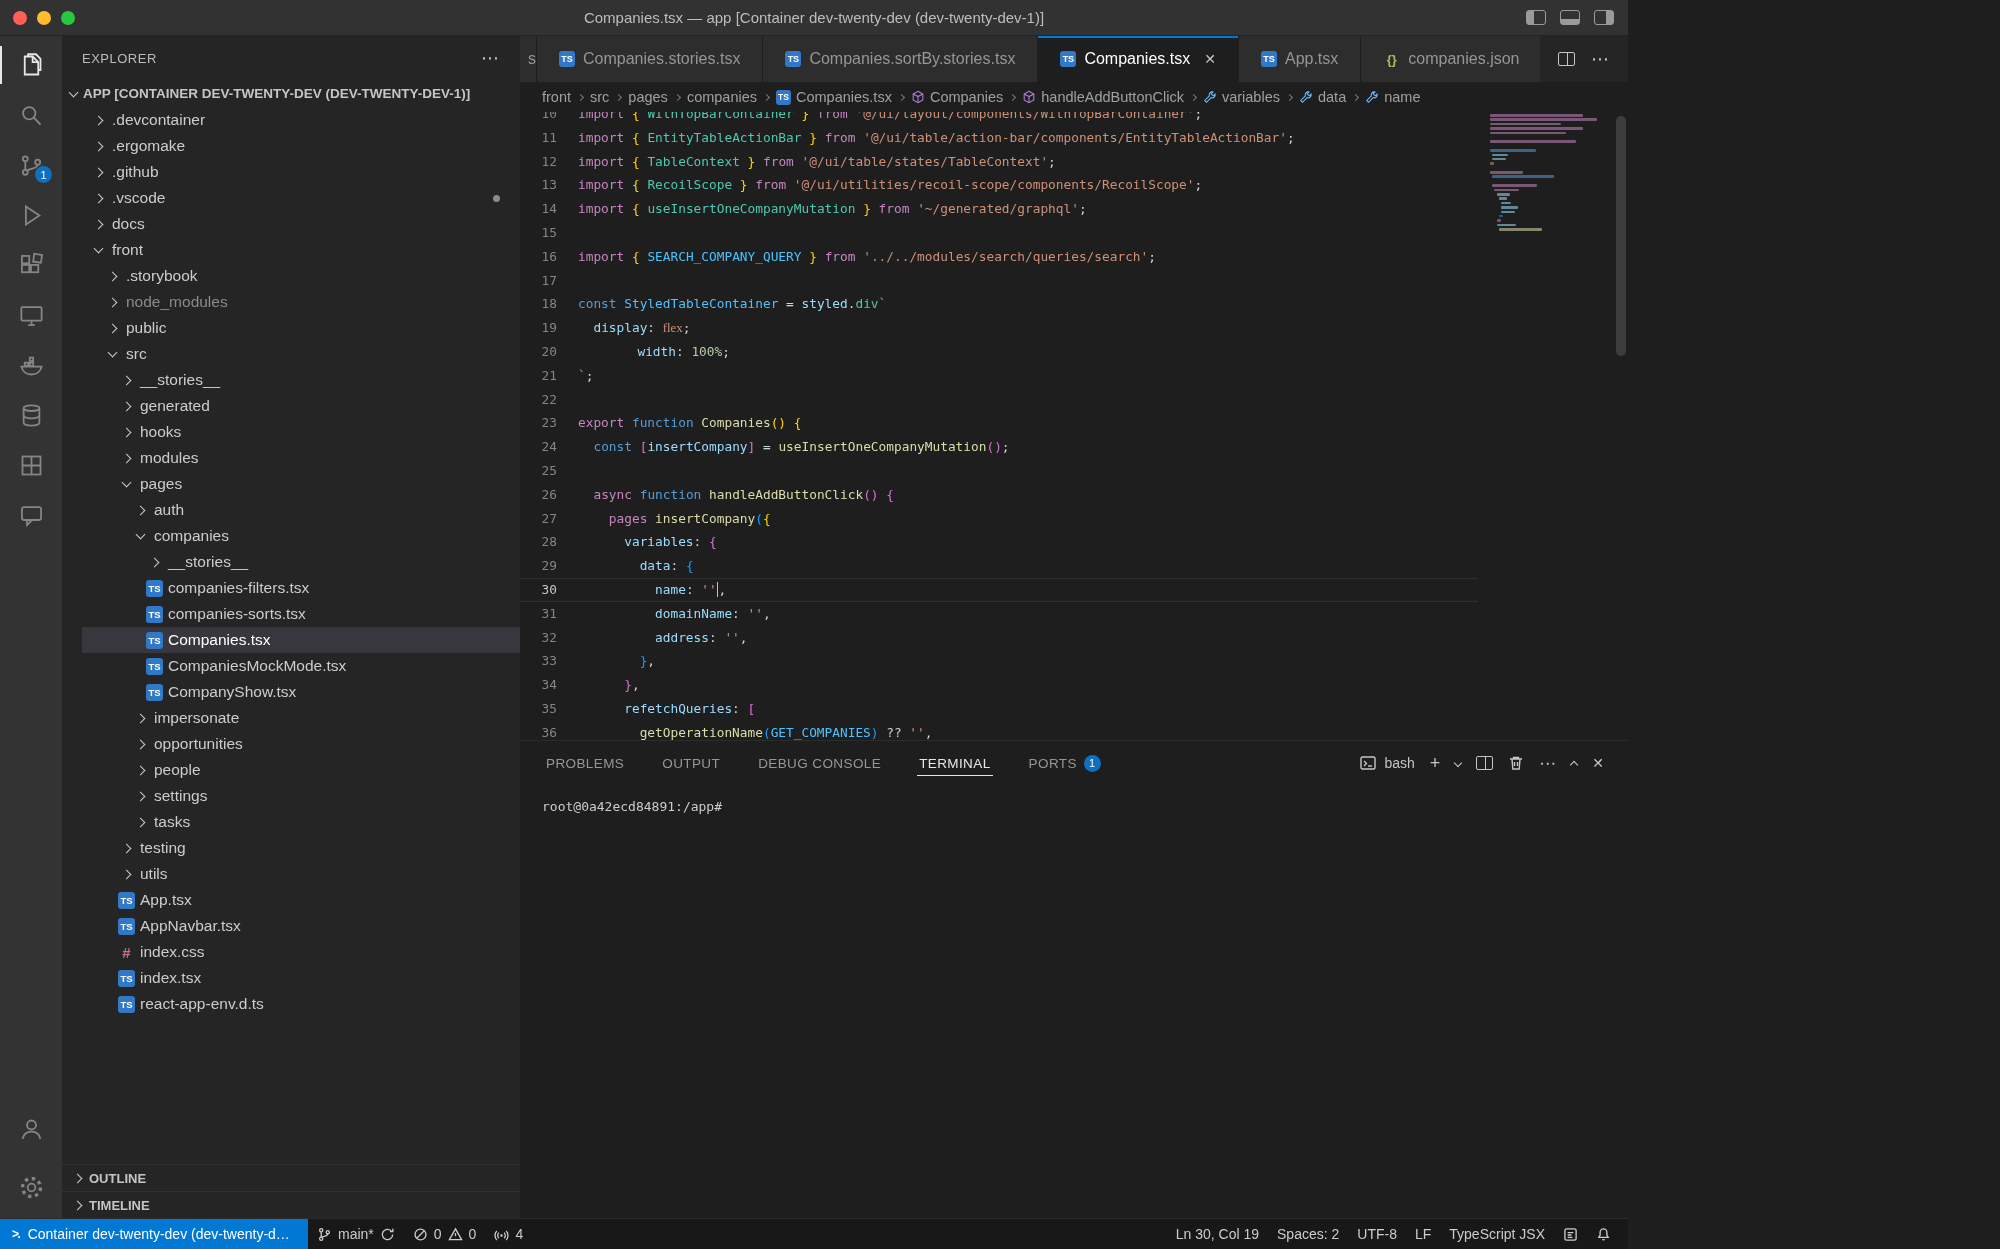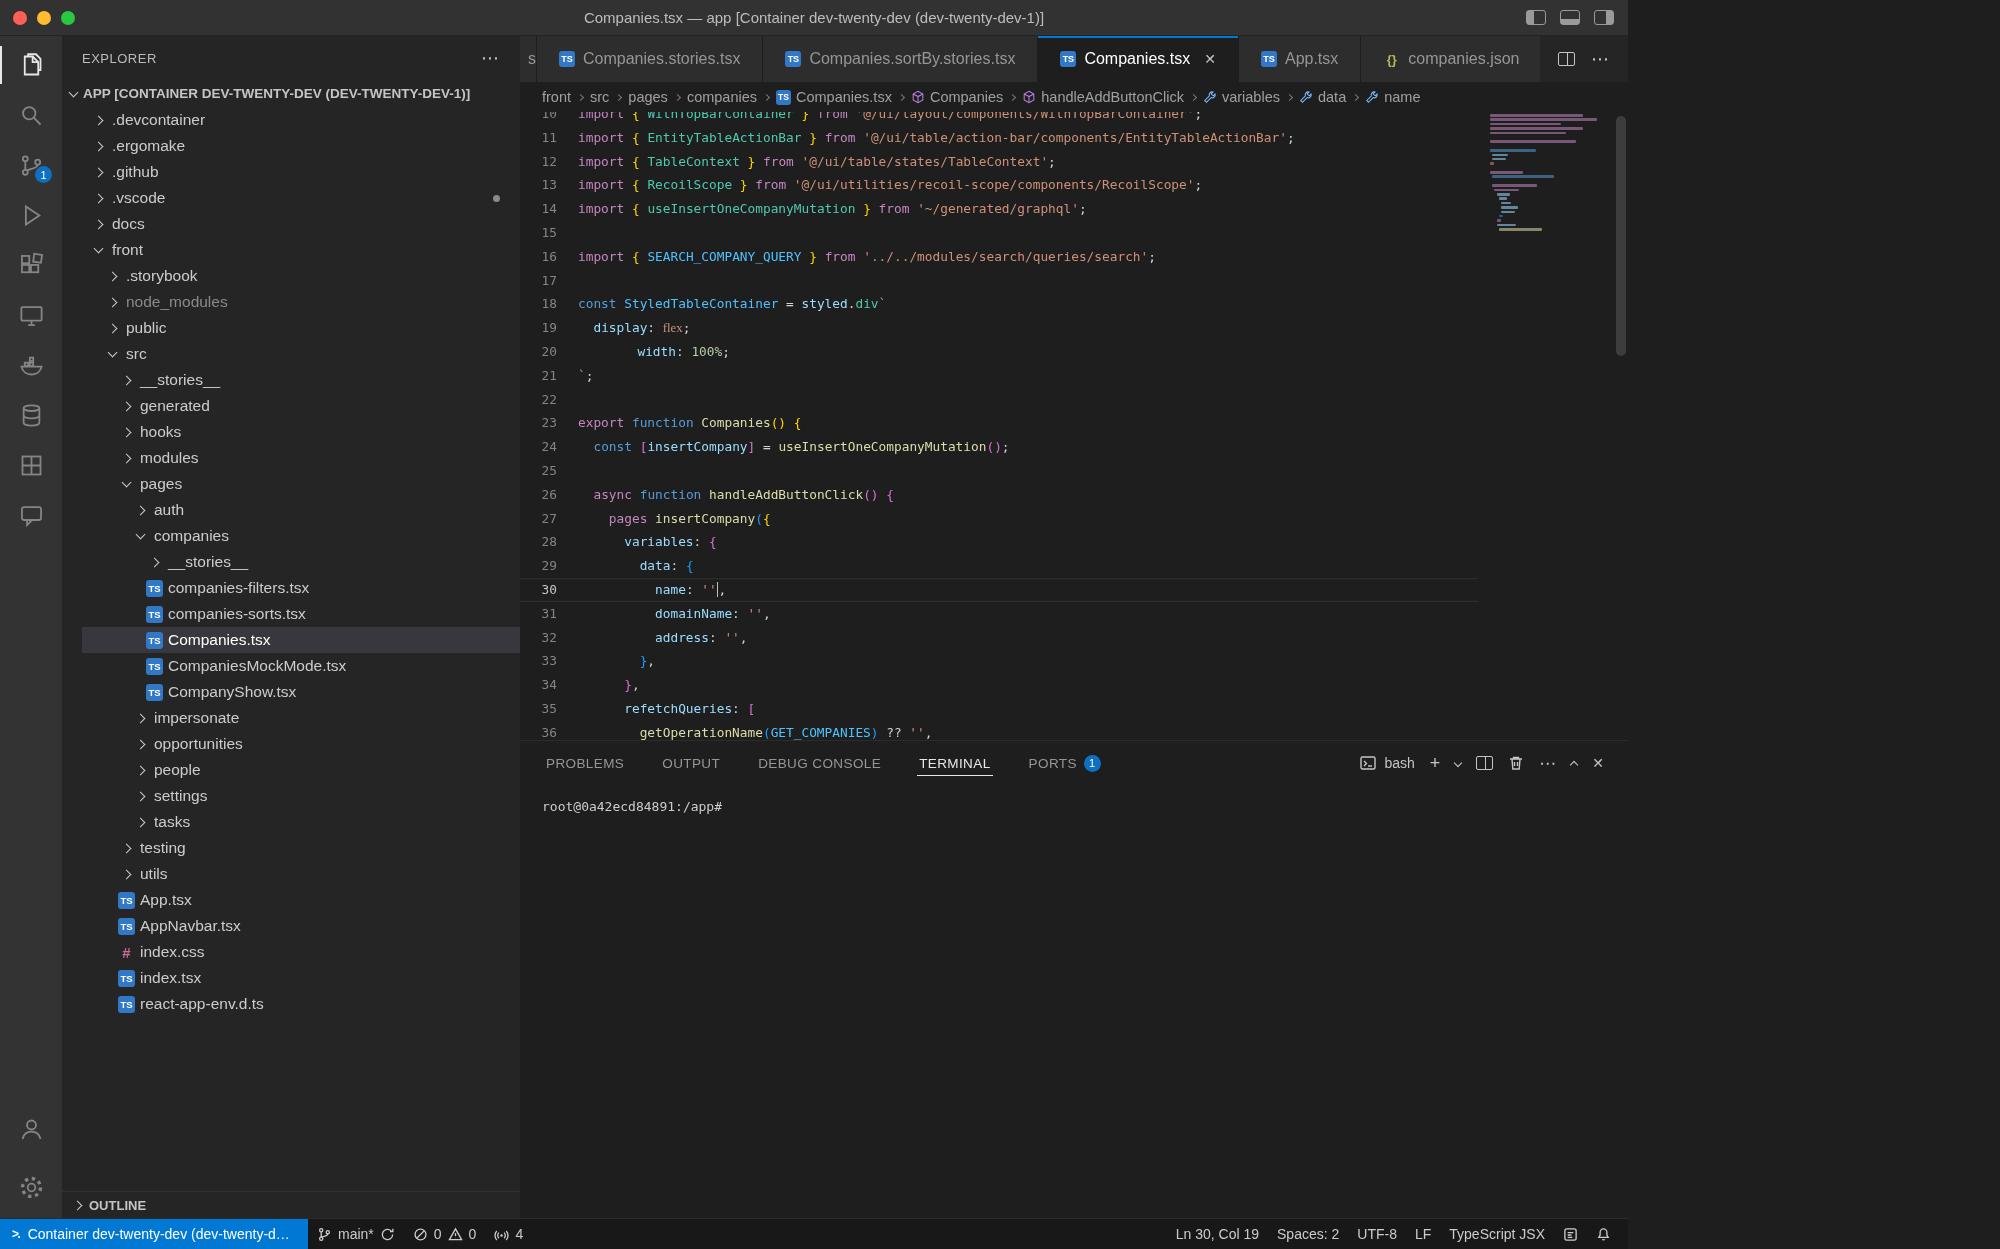--- a/index.html
+++ b/index.html
@@ -486,20 +486,24 @@
             <span style="width: 34px; flex: 0 0 auto;"></span>
             <span class="tslot">
               <span class="fi fi-ts">TS</span>
             </span>
             <span class="tlabel">react-app-env.d.ts</span>
           </div>
         </div>
       <div class="sb-bottomrow">
         <span class="chev right"></span>
         <span>OUTLINE</span>
+      </div>
+      <div class="sb-bottomrow">
+        <span class="chev right"></span>
+        <span>TIMELINE</span>
       </div>
     </div>
 
     <div id="editorcol">
       <div id="tabbar">
         <div id="tabs">
             <div class="tab partial">
               <span class="tab-label">stories.tsx</span>
             </div>
             <div class="tab">

